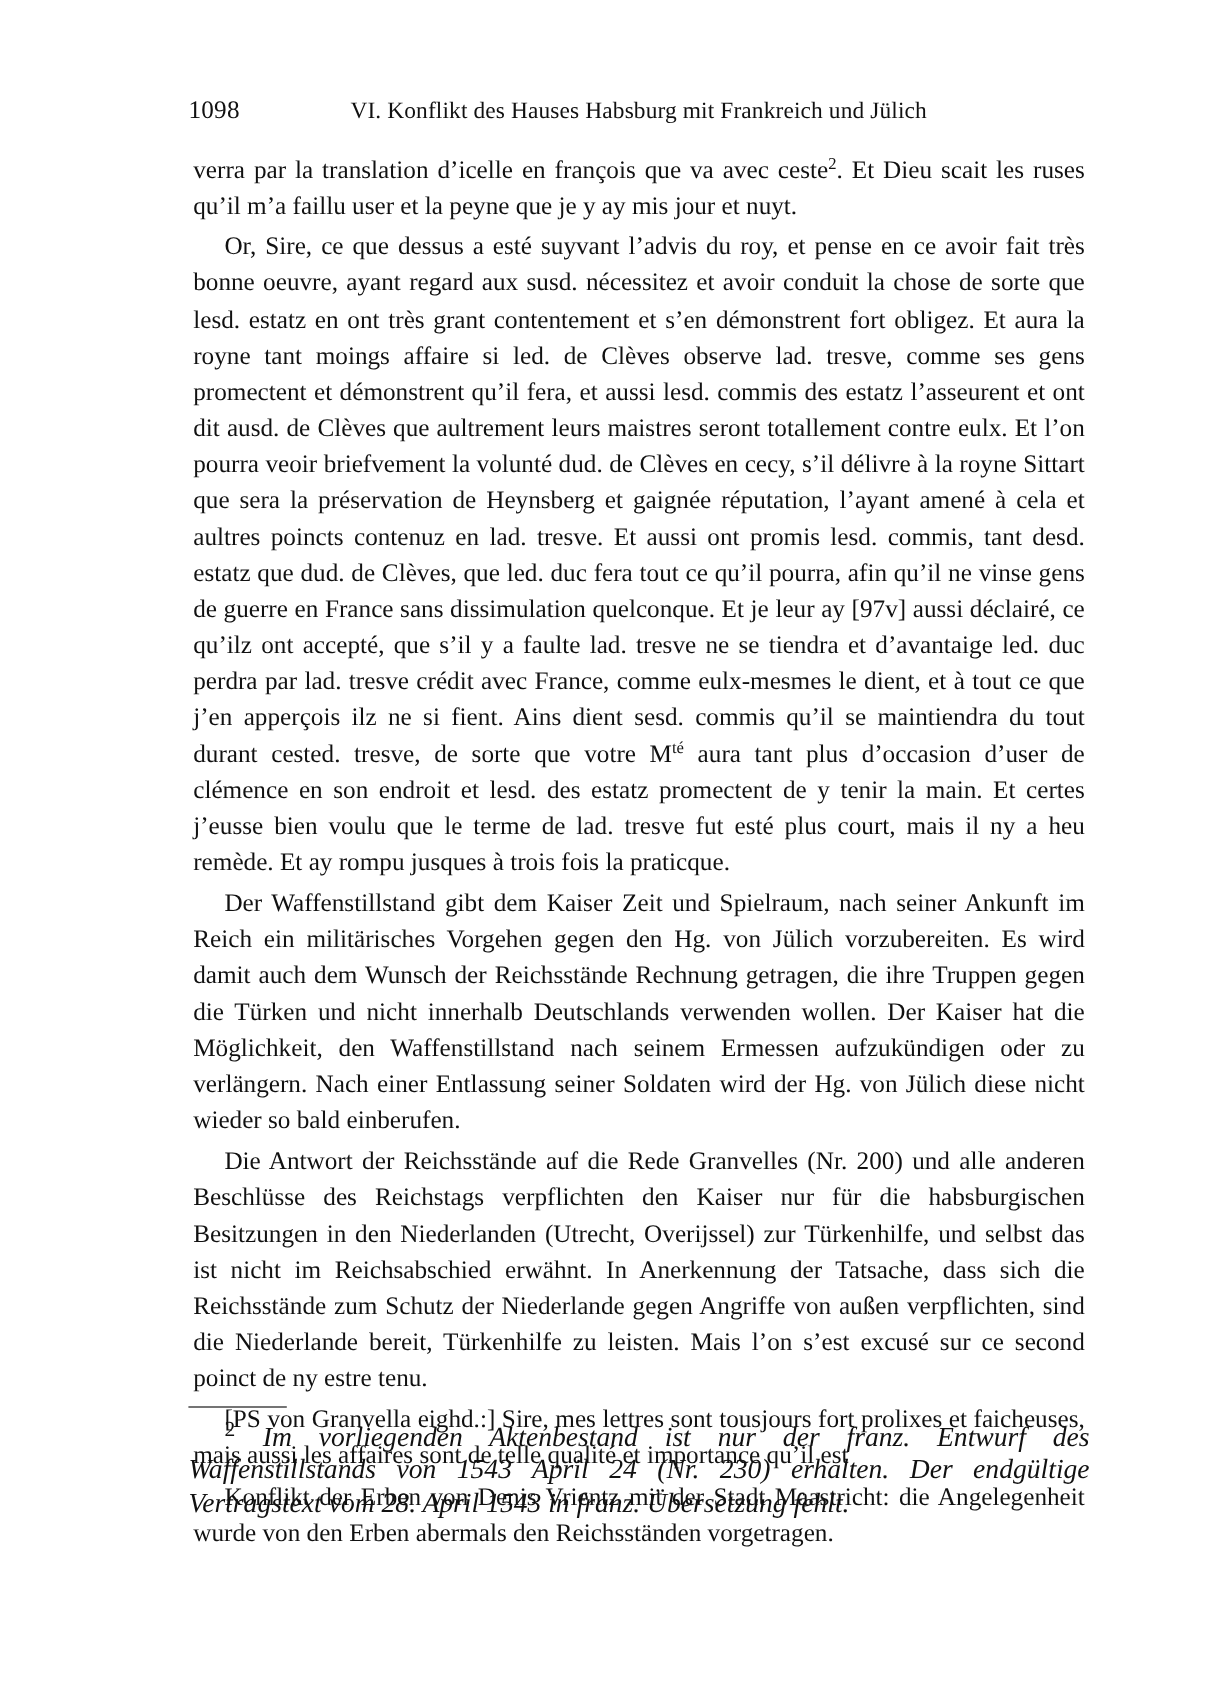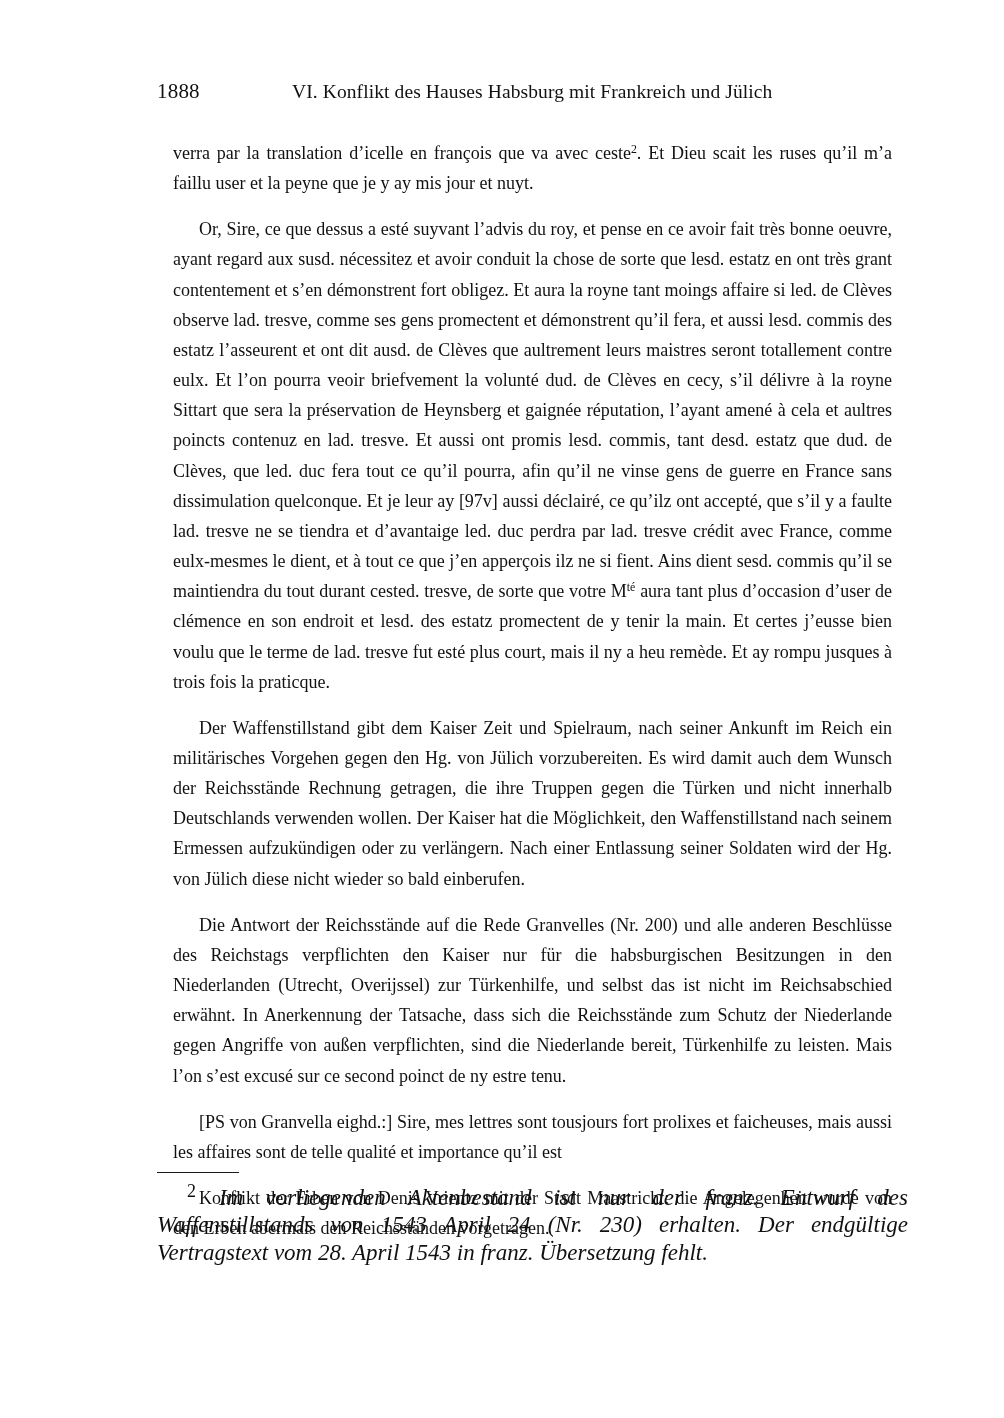--- a/index.html
+++ b/index.html
@@ -51,22 +51,22 @@
 
   
   .textblock {
     position: absolute;
     left: 157px;
     top: 122px;
     width: 751px;
   }
 
   p {
-    margin: 16px;
-    font-size: 18px;
+    margin: 4px;
+    font-size: 21px;
     line-height: 30.15px;
     text-align: justify;
     text-justify: inter-word;
     hyphens: none;
     -webkit-hyphens: none;
   }
   p.indent { text-indent: 26px; }
   p.noindent { text-indent: 0; }
 
   .it { }
@@ -107,21 +107,21 @@
     margin-left: 30px;
     margin-right: 23px;
   }
 </style>
 </head>
 <body>
 
 <div class="page">
 
   <div class="running-head">
-    <span class="folio-number">1888</span><span class="head-title">VI. Konflikt des Hauses Habsburg mit Frankreich und Jülich</span>
+    <span class="folio-number">1098</span><span class="head-title">VI. Konflikt des Hauses Habsburg mit Frankreich und Jülich</span>
   </div>
 
   <div class="textblock">
 
     <p class="noindent"><span>verra par la translation d’icelle en françois que va avec ceste</span><sup>2</sup><span>. Et Dieu scait les ruses qu’il m’a faillu user et la peyne que je y ay mis jour et nuyt.</span></p>
 
     <p class="indent"><span>Or, Sire, ce que dessus a esté suyvant l’advis du roy, et pense en ce avoir fait très bonne oeuvre, ayant regard aux susd. nécessitez et avoir conduit la chose de sorte que lesd. estatz en ont très grant contentement et s’en démonstrent fort obligez. Et aura la royne tant moings affaire si led. de Clèves observe lad. tresve, comme ses gens promectent et démonstrent qu’il fera, et aussi lesd. commis des estatz l’asseurent et ont dit ausd. de Clèves que aultrement leurs maistres seront totallement contre eulx. Et l’on pourra veoir briefvement la volunté dud. de Clèves en cecy, s’il délivre à la royne Sittart que sera la préservation de Heynsberg et gaignée réputation, l’ayant amené à cela et aultres poincts contenuz en lad. tresve. Et aussi ont promis lesd. commis, tant desd. estatz que dud. de Clèves, que led. duc fera tout ce qu’il pourra, afin qu’il ne vinse gens de guerre en France sans dissimulation quelconque. Et je leur ay </span><span class="it">[97v]</span><span> aussi déclairé, ce qu’ilz ont accepté, que s’il y a faulte lad. tresve ne se tiendra et d’avantaige led. duc perdra par lad. tresve crédit avec France, comme eulx-mesmes le dient, et à tout ce que j’en apperçois ilz ne si fient. Ains dient sesd. commis qu’il se maintiendra du tout durant cested. tresve, de sorte que votre M</span><sup>té</sup><span> aura tant plus d’occasion d’user de clémence en son endroit et lesd. des estatz promectent de y tenir la main. Et certes j’eusse bien voulu que le terme de lad. tresve fut esté plus court, mais il ny a heu remède. Et ay rompu jusques à trois fois la praticque.</span></p>
 
     <p class="indent it">Der Waffenstillstand gibt dem Kaiser Zeit und Spielraum, nach seiner Ankunft im Reich ein militärisches Vorgehen gegen den Hg. von Jülich vorzubereiten. Es wird damit auch dem Wunsch der Reichsstände Rechnung getragen, die ihre Truppen gegen die Türken und nicht innerhalb Deutschlands verwenden wollen. Der Kaiser hat die Möglichkeit, den Waffenstillstand nach seinem Ermessen aufzukündigen oder zu verlängern. Nach einer Entlassung seiner Soldaten wird der Hg. von Jülich diese nicht wieder so bald einberufen.</p>
 

